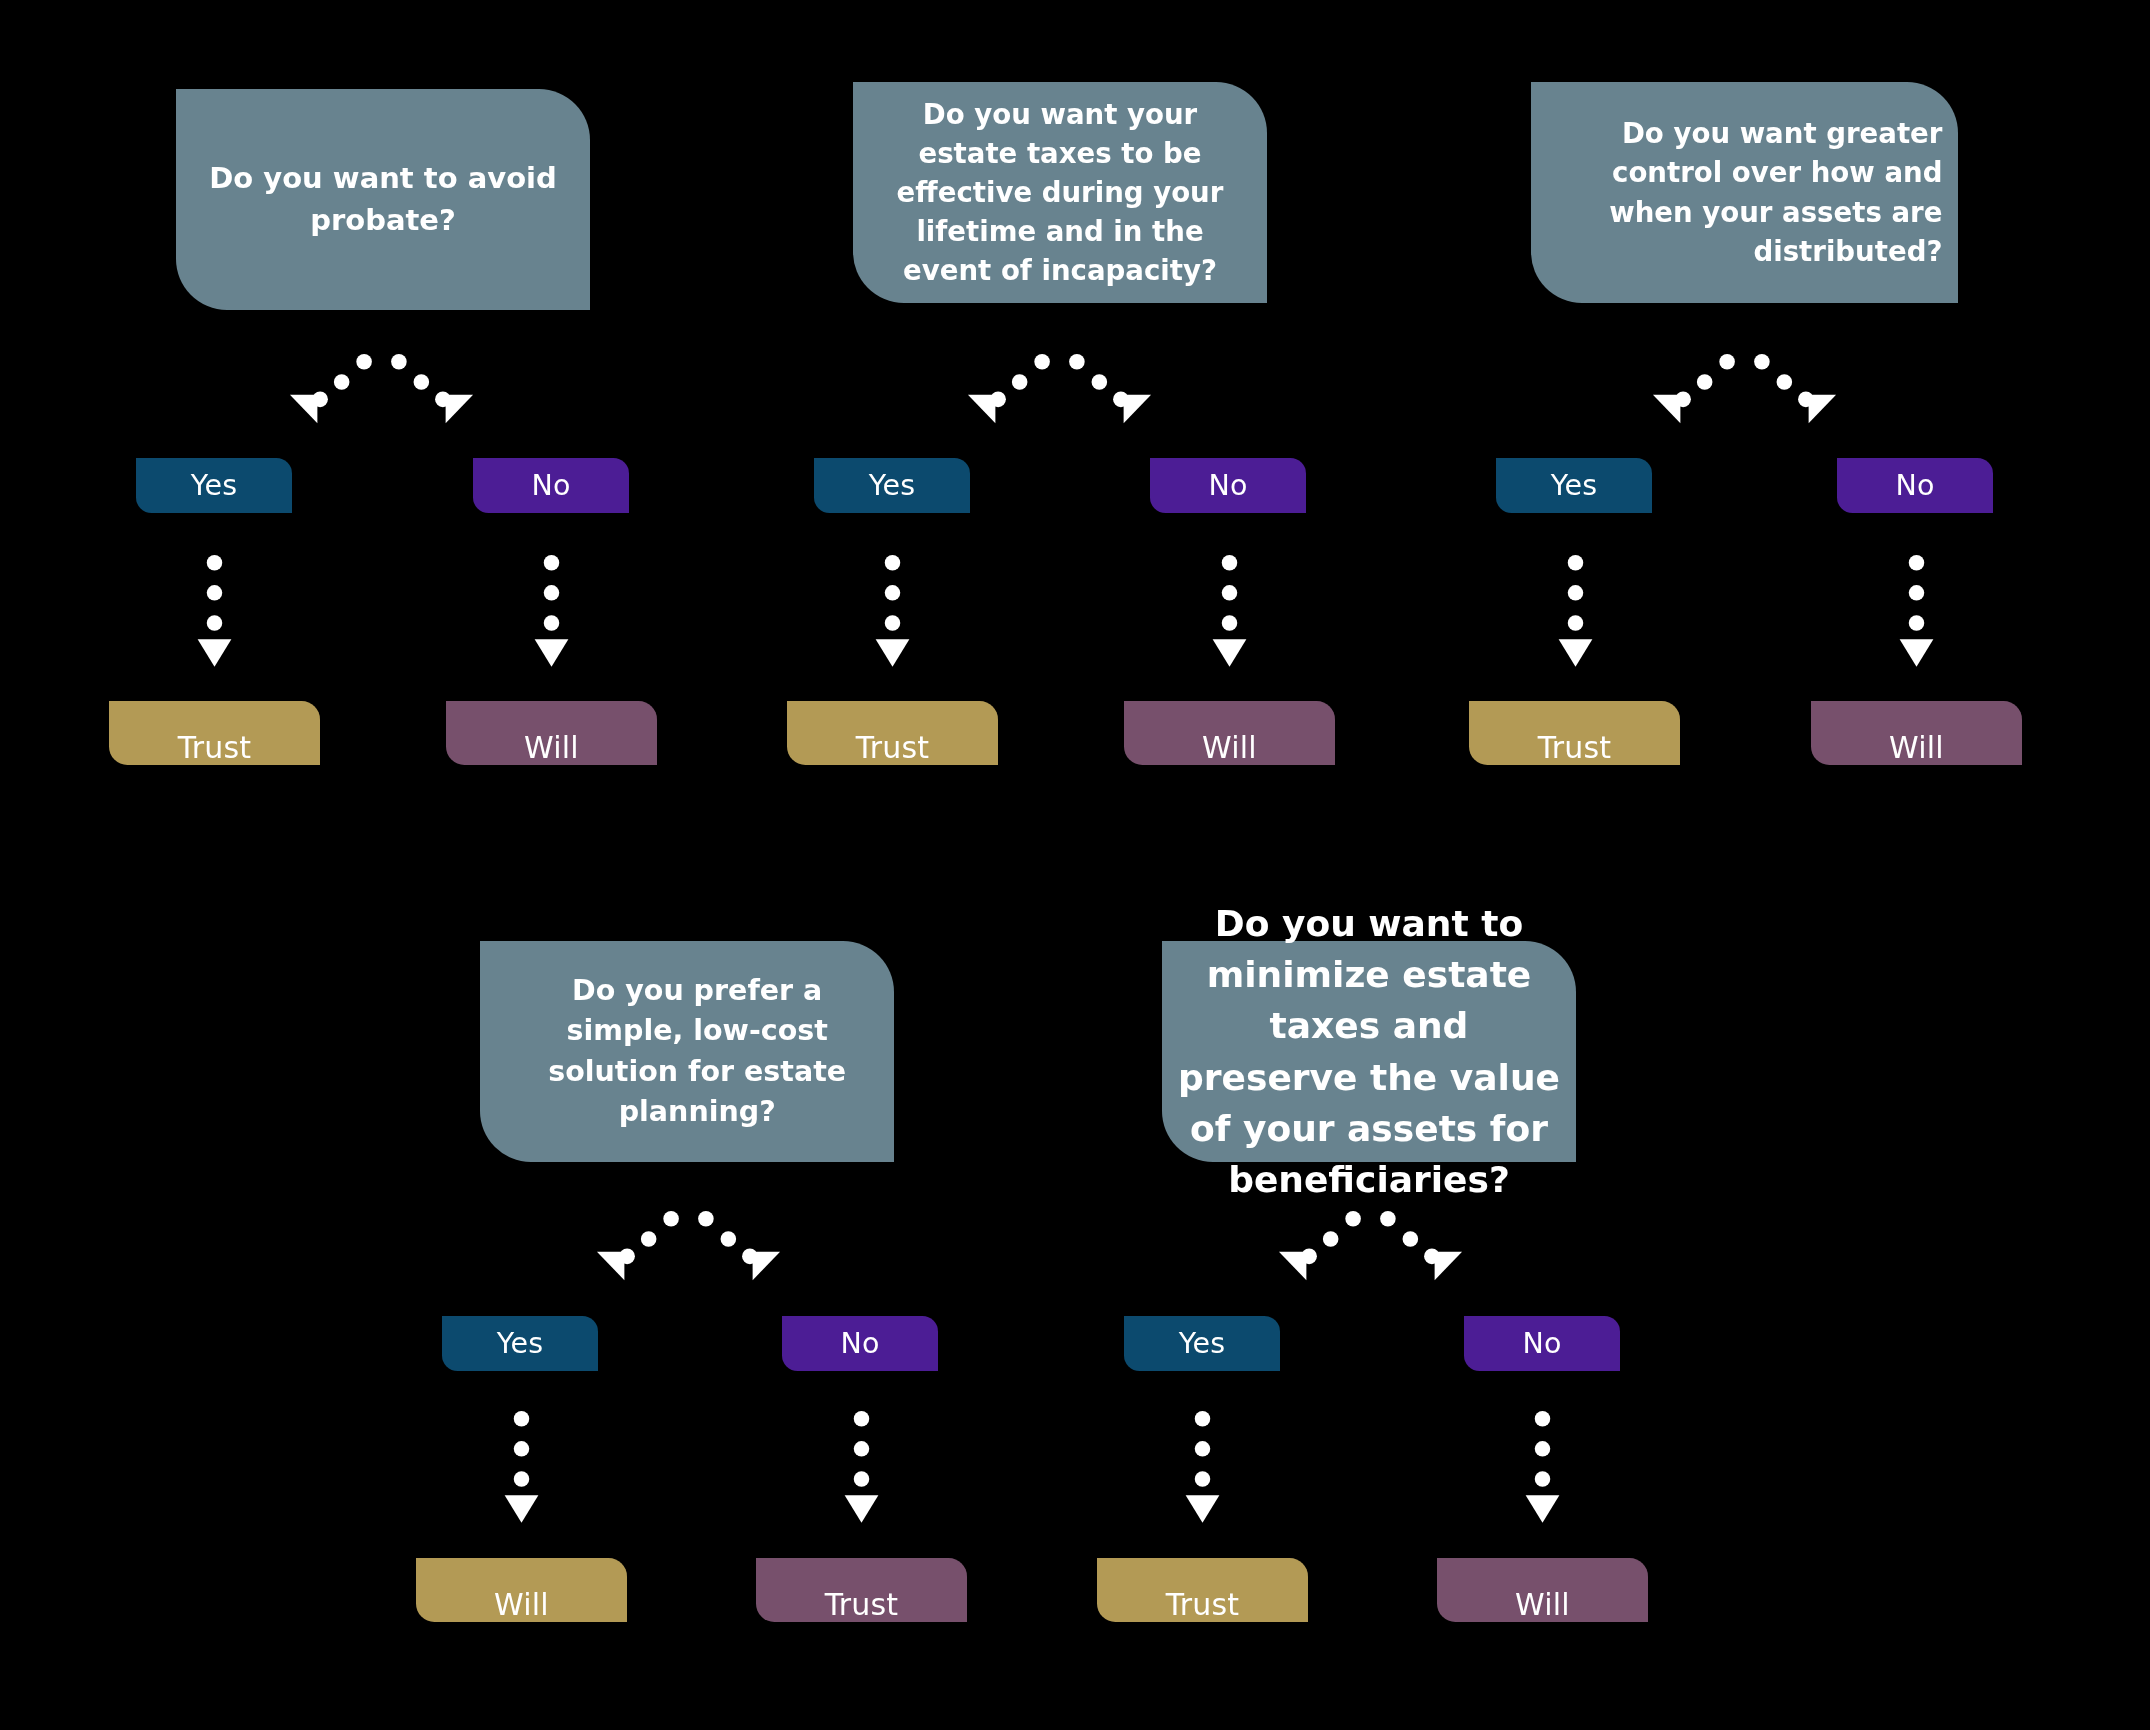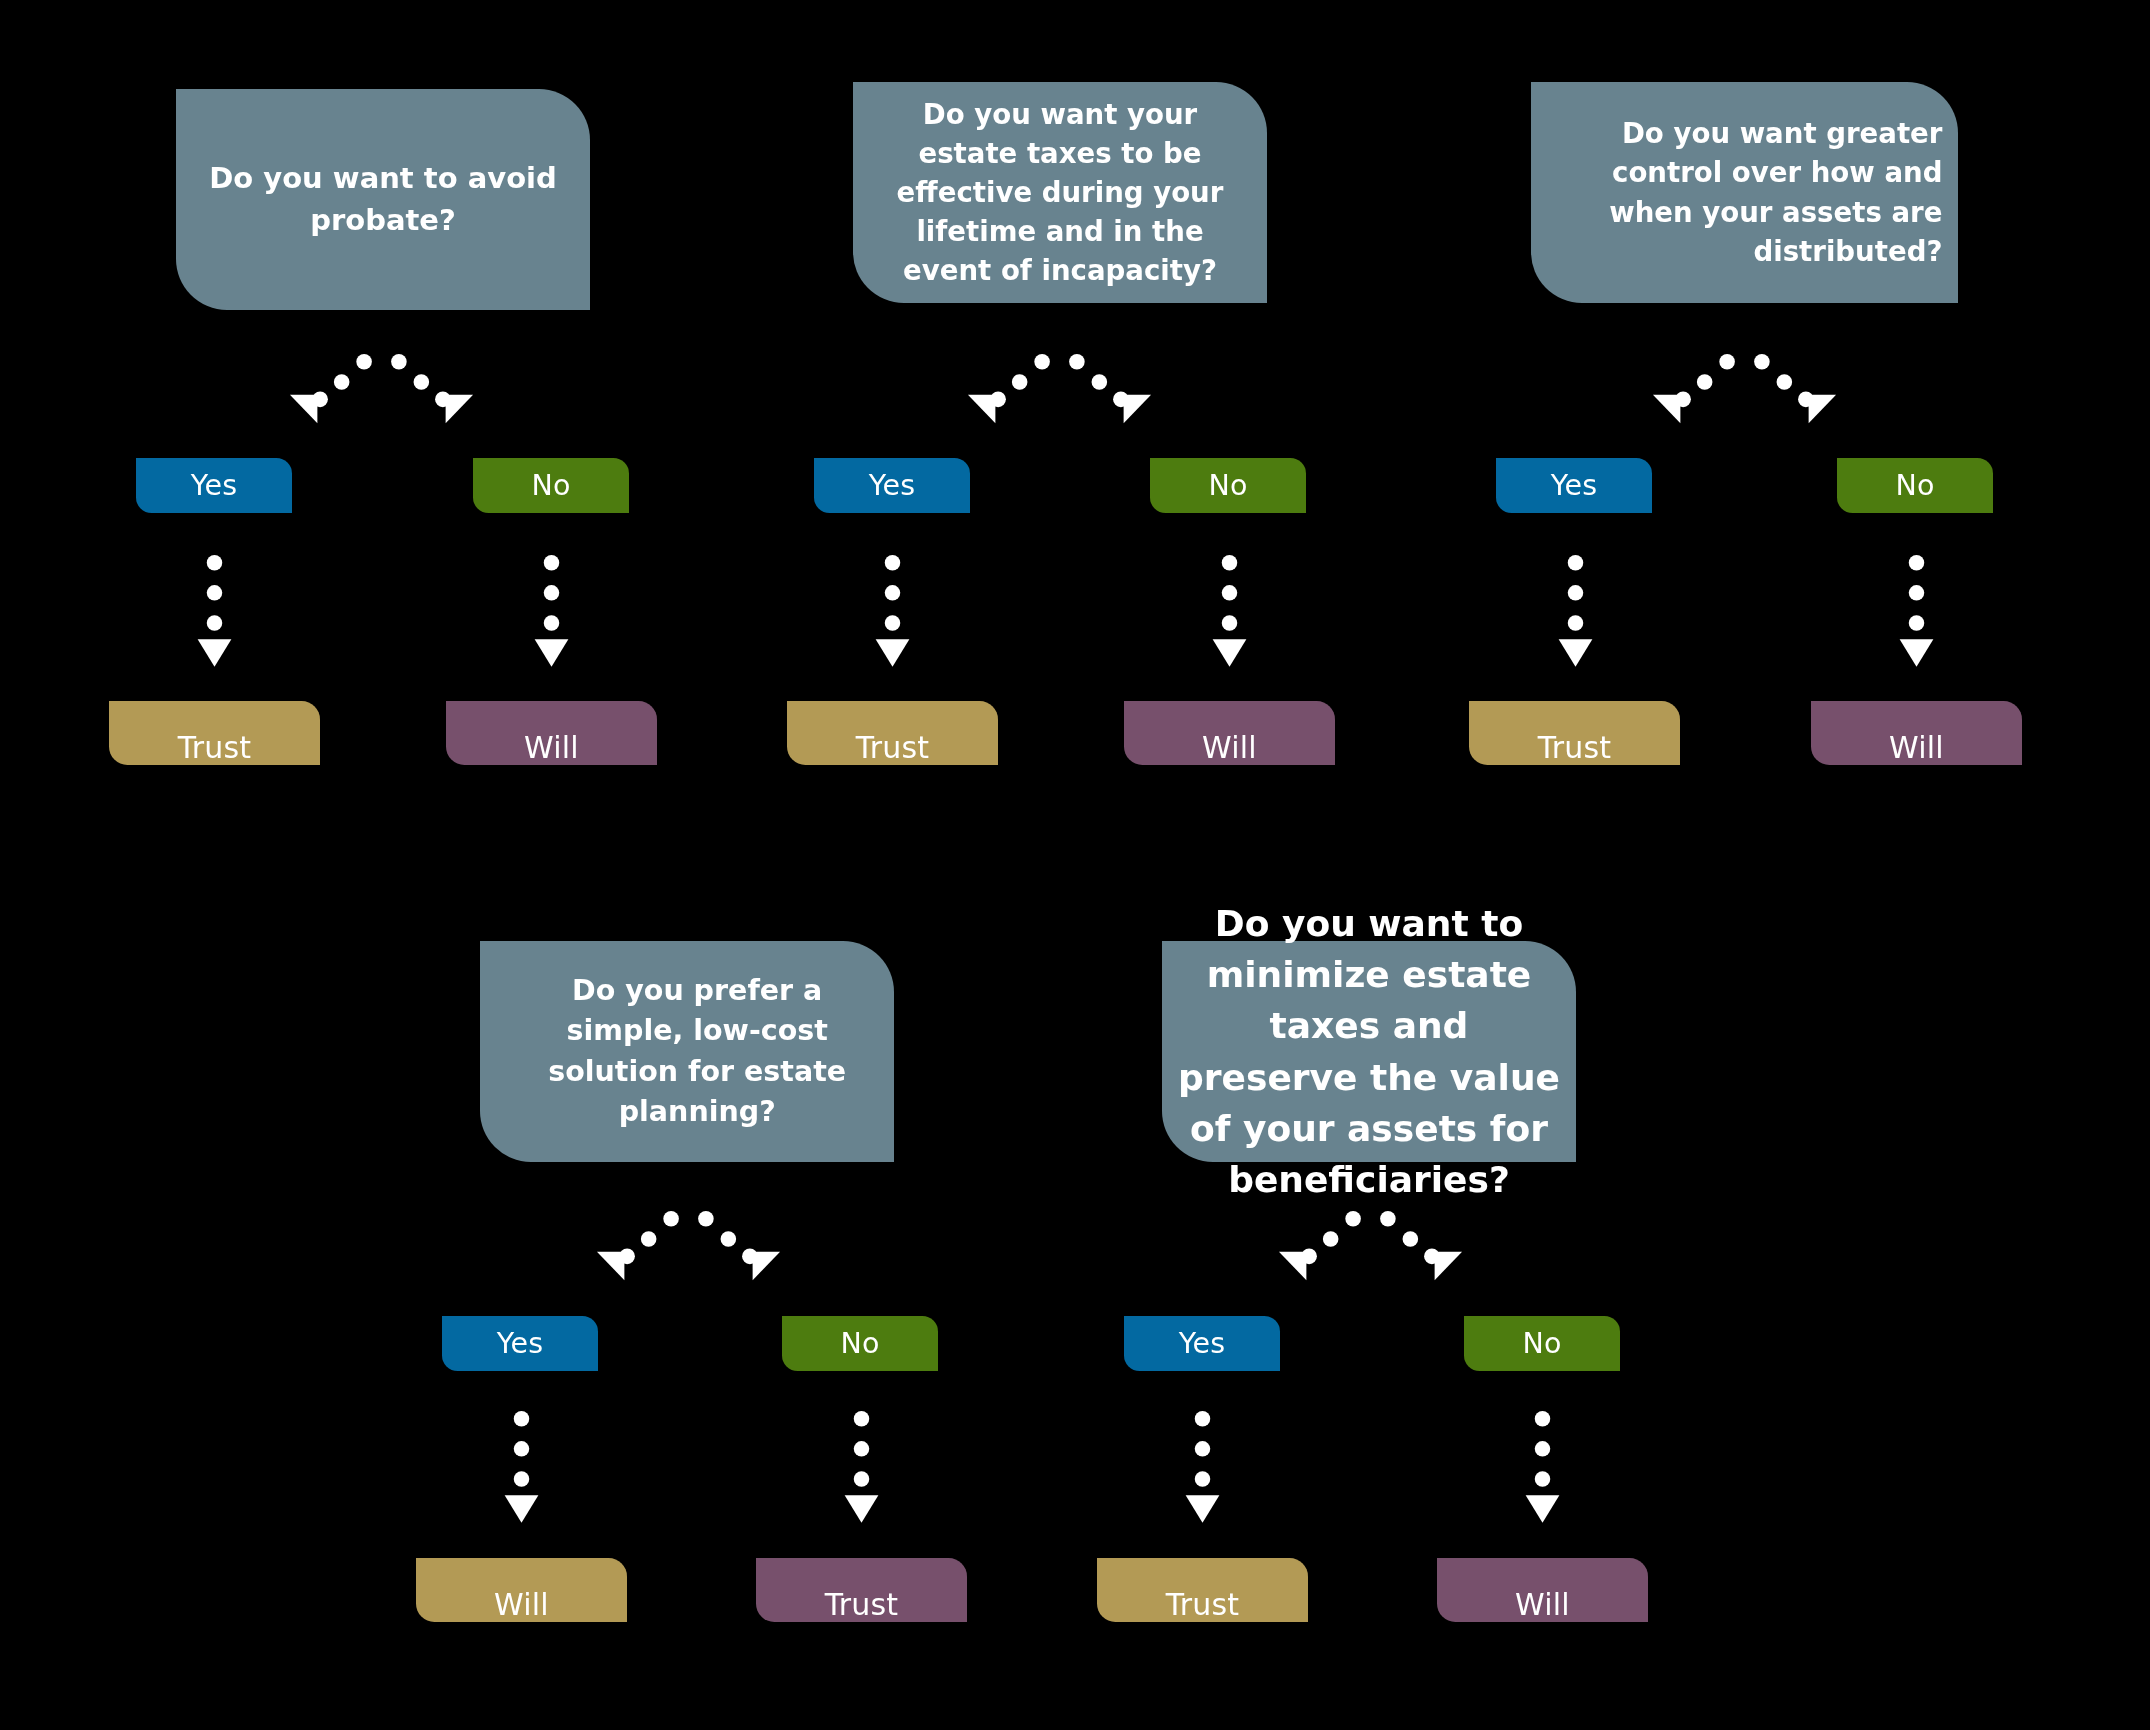--- a/index.html
+++ b/index.html
@@ -30,22 +30,22 @@
 
   
   .answer-box {
     position:absolute;
     display:flex; align-items:center; justify-content:center;
     color:#FFFFFF;
     font-weight:400;
     border-radius:0 15.6px 0 15.6px;
     letter-spacing:0.2px;
   }
-  .answer-box.gold   { background:#0369a1; }
-  .answer-box.purple { background:#4d7c0f;text-align:center; }
+  .answer-box.gold   { background:#0c4a6e; }
+  .answer-box.purple { background:#4c1d95;text-align:center; }
 
   
   .outcome-box {
     position:absolute;
     display:flex; align-items:flex-end; justify-content:center;
     color:#FFFFFF;
     font-weight:400;
     border-radius:0 18.4px 0 18.4px;
     letter-spacing:0.2px;
     margin-top:20px;

